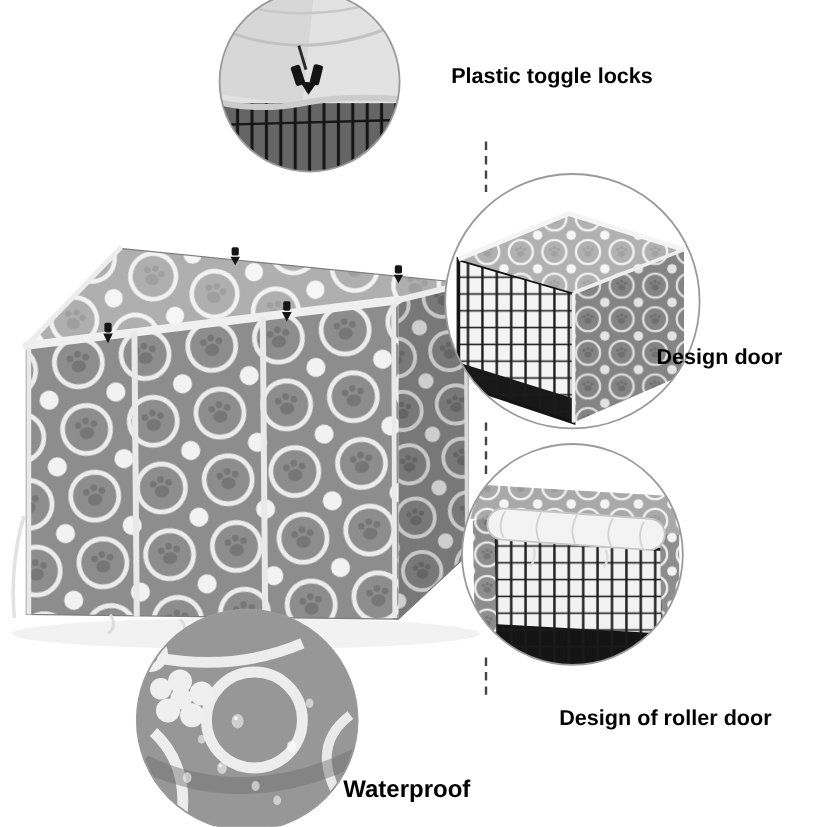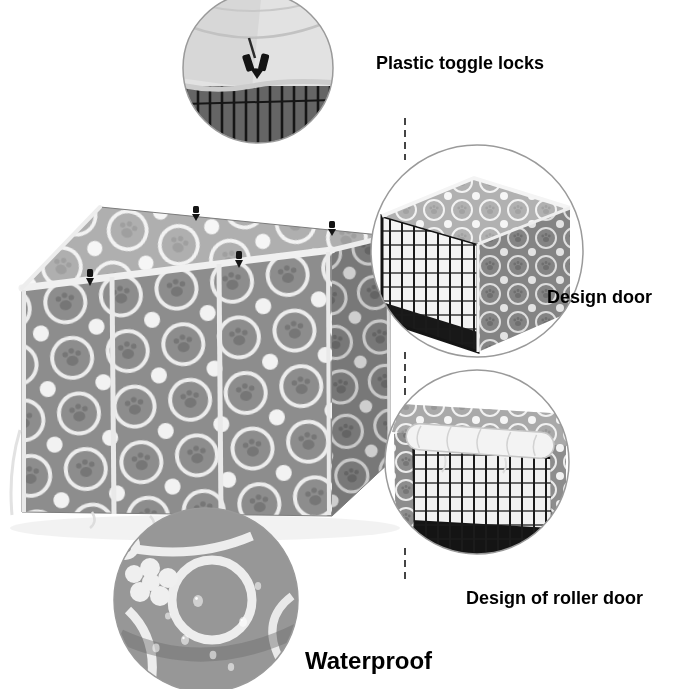--- a/index.html
+++ b/index.html
@@ -8,21 +8,21 @@
     background:#ffffff; font-family:"Liberation Sans", sans-serif;
   }
   .scene { position:absolute; left:0; top:0; }
   .label {
     position:absolute; font-weight:700; color:#000000;
     font-family:"Liberation Sans", sans-serif; white-space:nowrap;
   }
   .label-toggle    { left:376px; top:53px;  font-size:18px; }
   .label-double    { left:547px; top:286px; font-size:18px; line-height:23px; }
   .label-roller    { left:466px; top:560px; font-size:18px;margin-top:28px; }
-  .label-waterproof{ left:286px; top:647px; font-size:24px;margin-left:19px; }
+  .label-waterproof{ left:286px; top:647px; font-size:20px; }
 </style>
 </head>
 <body>
 
 <div class="stage">
 
   <svg class="scene" width="679" height="689" viewBox="0 0 679 689">
     <defs>
       <g id="tileArt">
         <rect width="56" height="56" fill="#8d8d8d"></rect>

